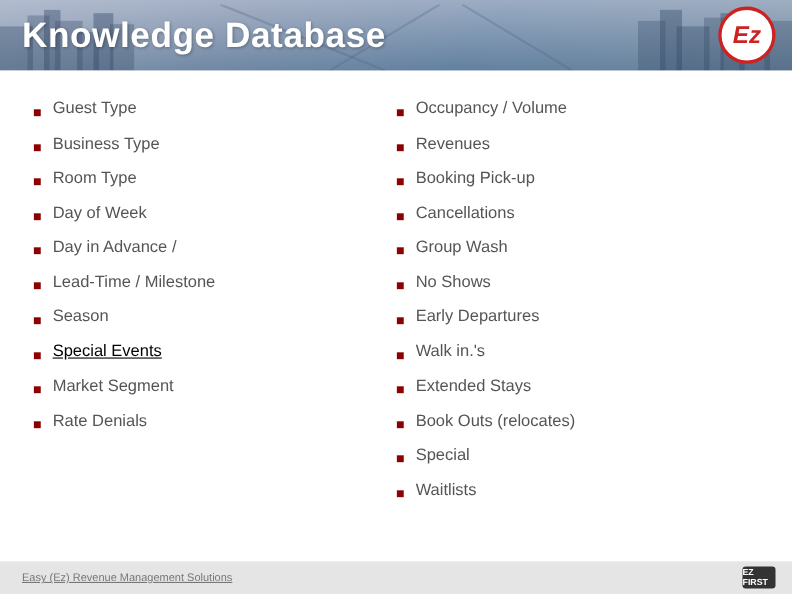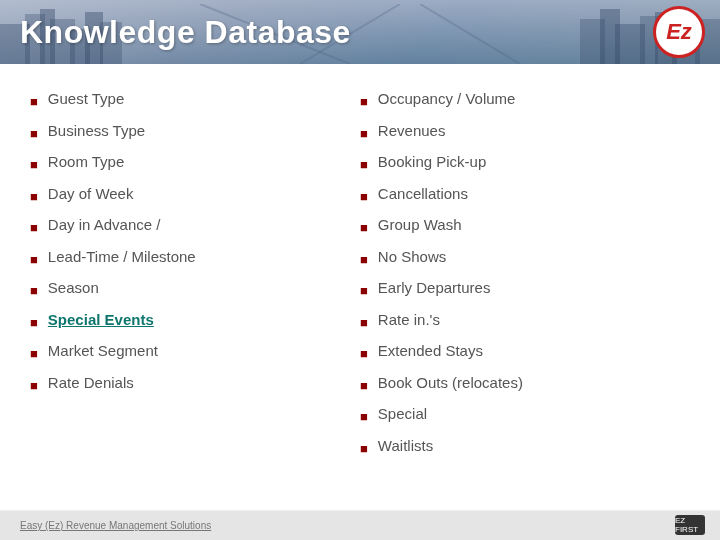--- a/index.html
+++ b/index.html
@@ -103,22 +103,22 @@
       flex-shrink: 0;
     }
 
     .item-text {
       color: #555;
       font-size: 15px;
       text-align: center;
     }
 
     .item-text.special {
-      color: #0f766e;
-      font-weight: bold;
+      color: #000000;
+      font-weight: normal;
       text-decoration: underline;
     }
 
     
     .footer {
       position: absolute;
       bottom: 0;
       left: 0;
       right: 0;
       height: 30px;
@@ -144,21 +144,21 @@
       background: #333;
       display: flex;
       align-items: center;
       justify-content: center;
       border-radius: 3px;
     }
 
     .footer-logo-text {
       color: #fff;
       font-size: 8px;
-      font-weight: normal;
+      font-weight: bold;
     }
 
     
     .skyline-buildings {
       position: absolute;
       bottom: 0;
       left: 0;
       right: 0;
       height: 60px;
       z-index: 0;
@@ -266,21 +266,21 @@
       <div class="list-item">
         <span class="bullet">■</span>
         <span class="item-text">No Shows</span>
       </div>
       <div class="list-item">
         <span class="bullet">■</span>
         <span class="item-text">Early Departures</span>
       </div>
       <div class="list-item">
         <span class="bullet">■</span>
-        <span class="item-text">Rate in.'s</span>
+        <span class="item-text">Walk in.'s</span>
       </div>
       <div class="list-item">
         <span class="bullet">■</span>
         <span class="item-text">Extended Stays</span>
       </div>
       <div class="list-item">
         <span class="bullet">■</span>
         <span class="item-text">Book Outs (relocates)</span>
       </div>
       <div class="list-item">

